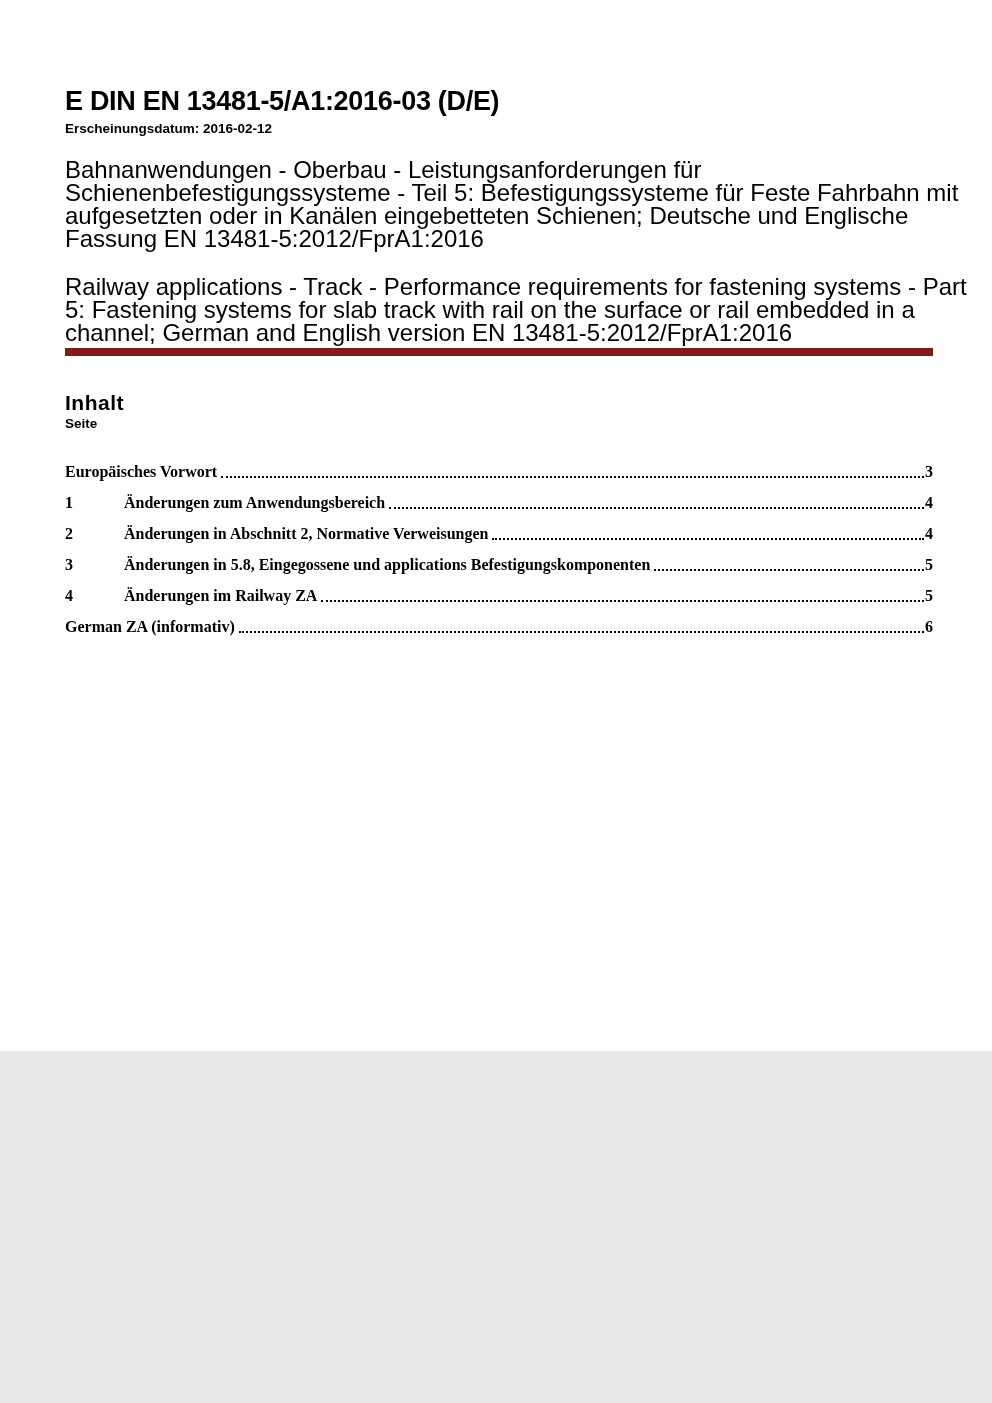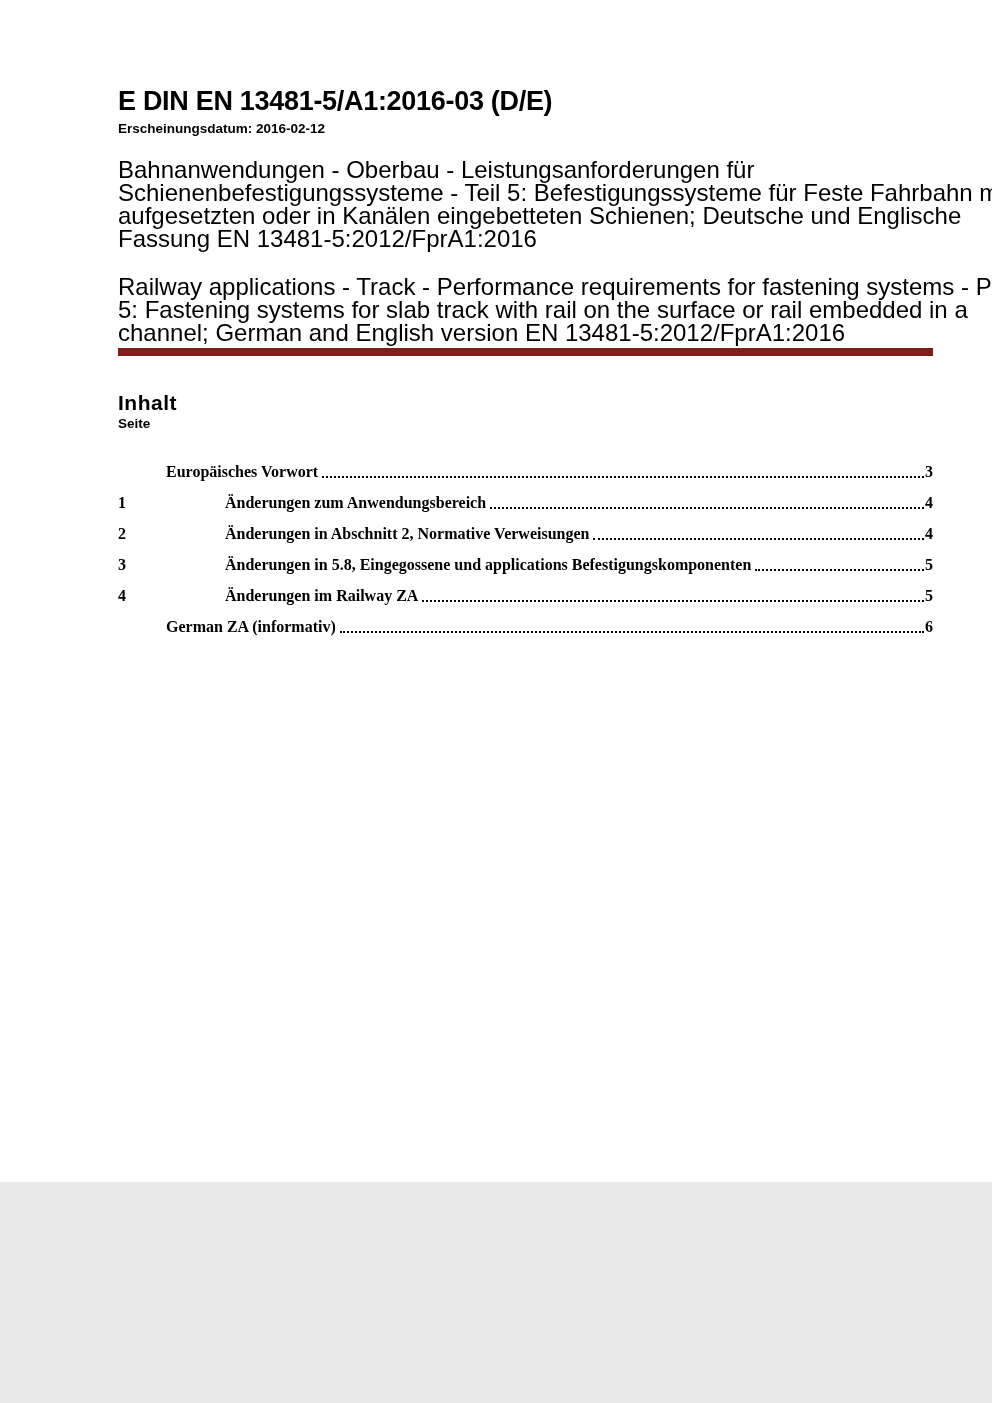--- a/index.html
+++ b/index.html
@@ -1,23 +1,23 @@
 <!DOCTYPE html>
 <html><head>
 <meta charset="utf-8">
 <style>
   html, body { margin: 0; padding: 0; background: #e8e8e8; }
   .page {
     position: relative;
     width: 992px;
-    height: 1182px;
+    height: 1051px;
     margin: 0 auto;
     background: #ffffff;
     box-sizing: border-box;
-    padding: 0 59px 0 118px;
+    padding: 0 59px 0 65px;
     font-family: "Liberation Sans", sans-serif;
     color: #000000;
     overflow: hidden;
   }
   .doc-title {
     margin: 86px 0 0 0;
     font-size: 27px;
     line-height: 30px;
     font-weight: 700;
     letter-spacing: -0.3px;
@@ -68,21 +68,20 @@
     display: flex;
     line-height: 20px;
     margin-bottom: 11px;
   }
   .toc-num {
     flex: 0 0 59px;
   }
   .toc-title {
     flex: 0 0 auto;
     white-space: nowrap;
-    margin-left: 48px;
   }
   .toc-leader {
     flex: 1 1 auto;
     align-self: flex-end;
     border-bottom: 2px dotted #000;
     margin: 0 1px 4px 4px;
     min-width: 12px;
   }
   .toc-page {
     flex: 0 0 auto;

